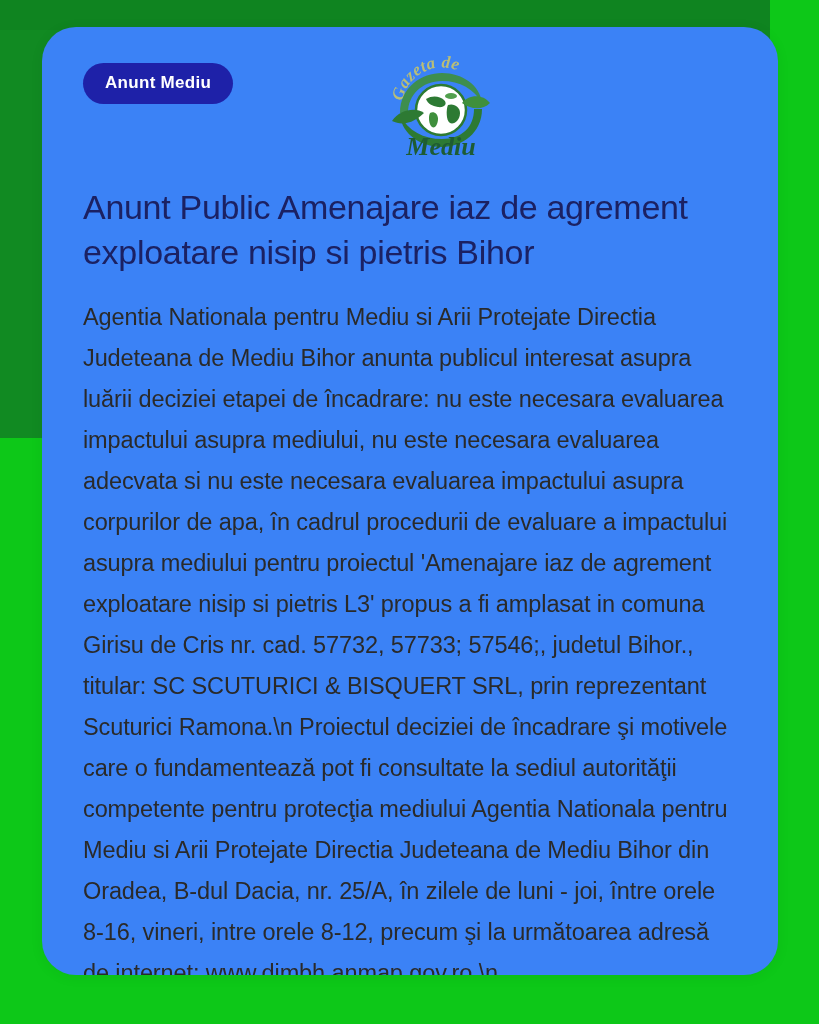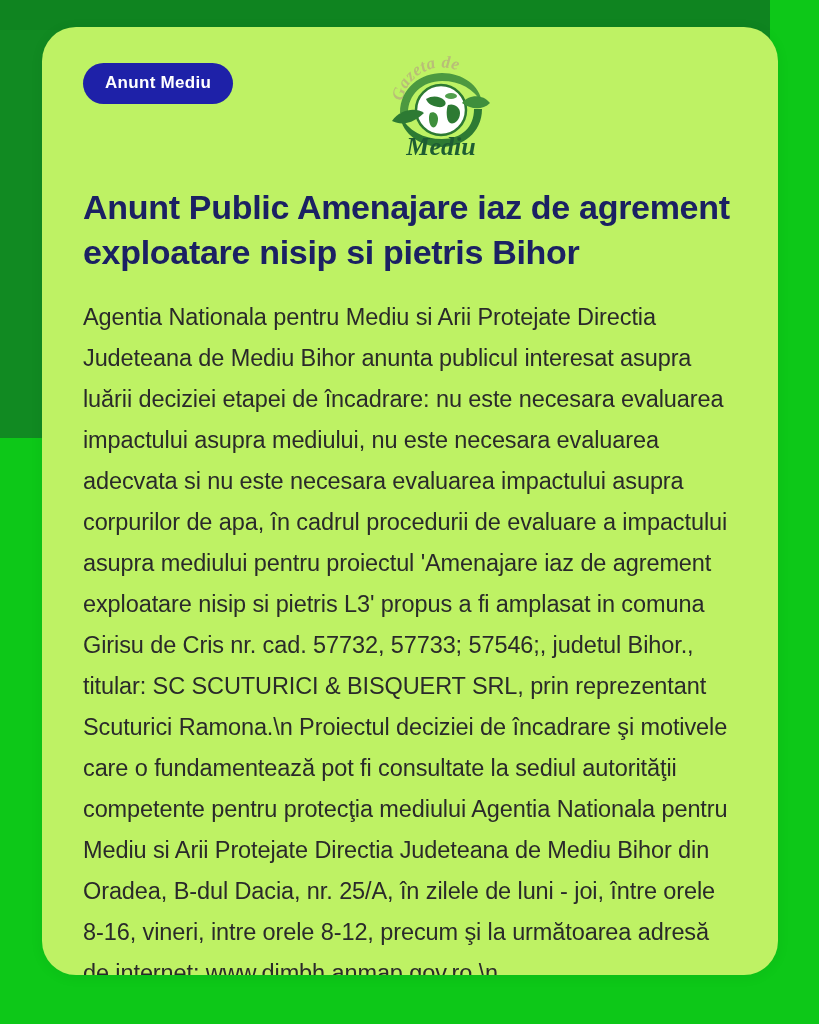--- a/index.html
+++ b/index.html
@@ -39,21 +39,21 @@
     background: #0f8420;
   }
 
   
   #card {
     position: absolute;
     left: 42px;
     top: 27px;
     width: 736px;
     height: 948px;
-    background: #bef264;
+    background: #3b82f6;
     border-radius: 34px;
     overflow: hidden;
     box-shadow: 0 2px 14px rgba(0,0,0,0.06);
   }
 
   #card-inner {
     padding: 24px 41px 0 41px;
     height: 100%;
   }
 
@@ -91,21 +91,21 @@
     width: 126px;
     height: 112px;
   }
   #logo svg { display:block; width:126px; height:112px; }
 
   
   #page-title {
     color: #1b2163;
     font-size: 34px;
     line-height: 45px;
-    font-weight: bold;
+    font-weight: normal;
     letter-spacing: -0.3px;
     margin-top: 22px;
     font-family: "Liberation Sans", sans-serif;
   }
 
   
   #body-text {
     color: #2a2a2a;
     font-size: 23.5px;
     line-height: 41px;

